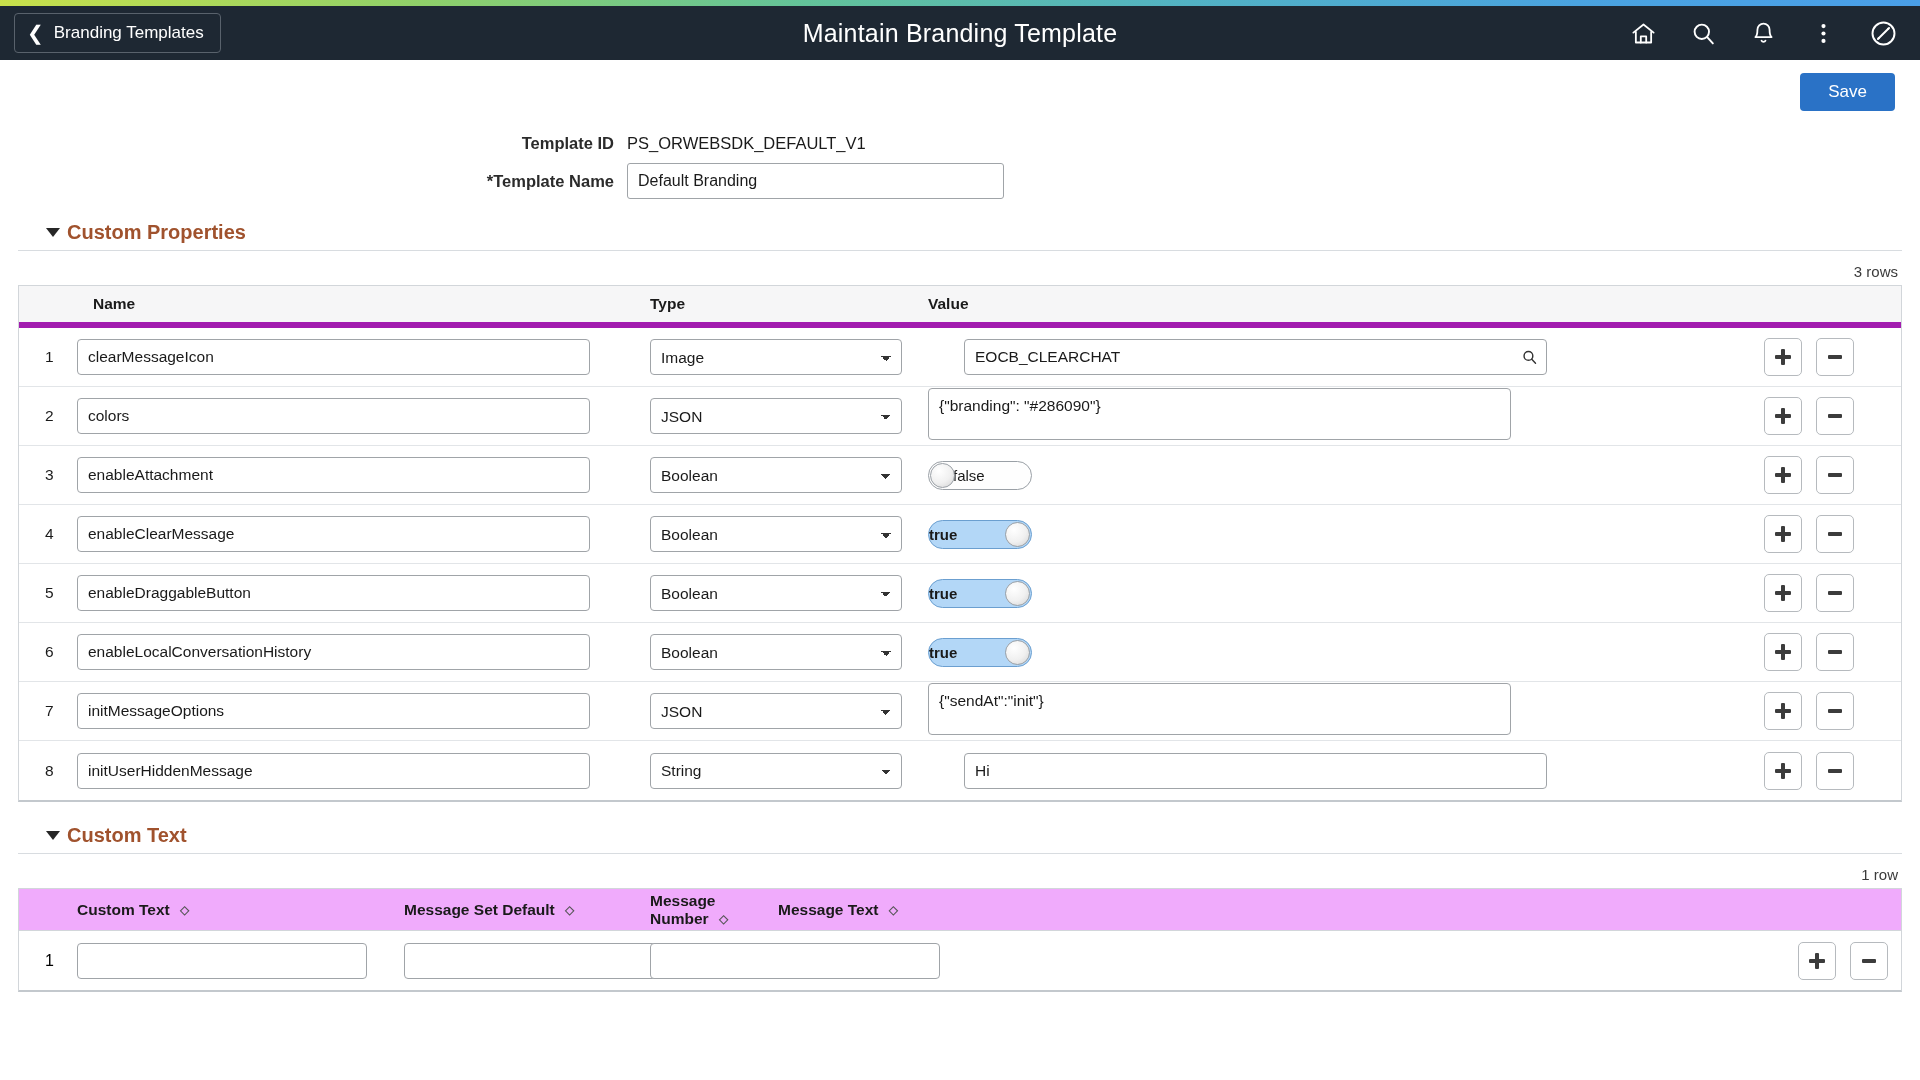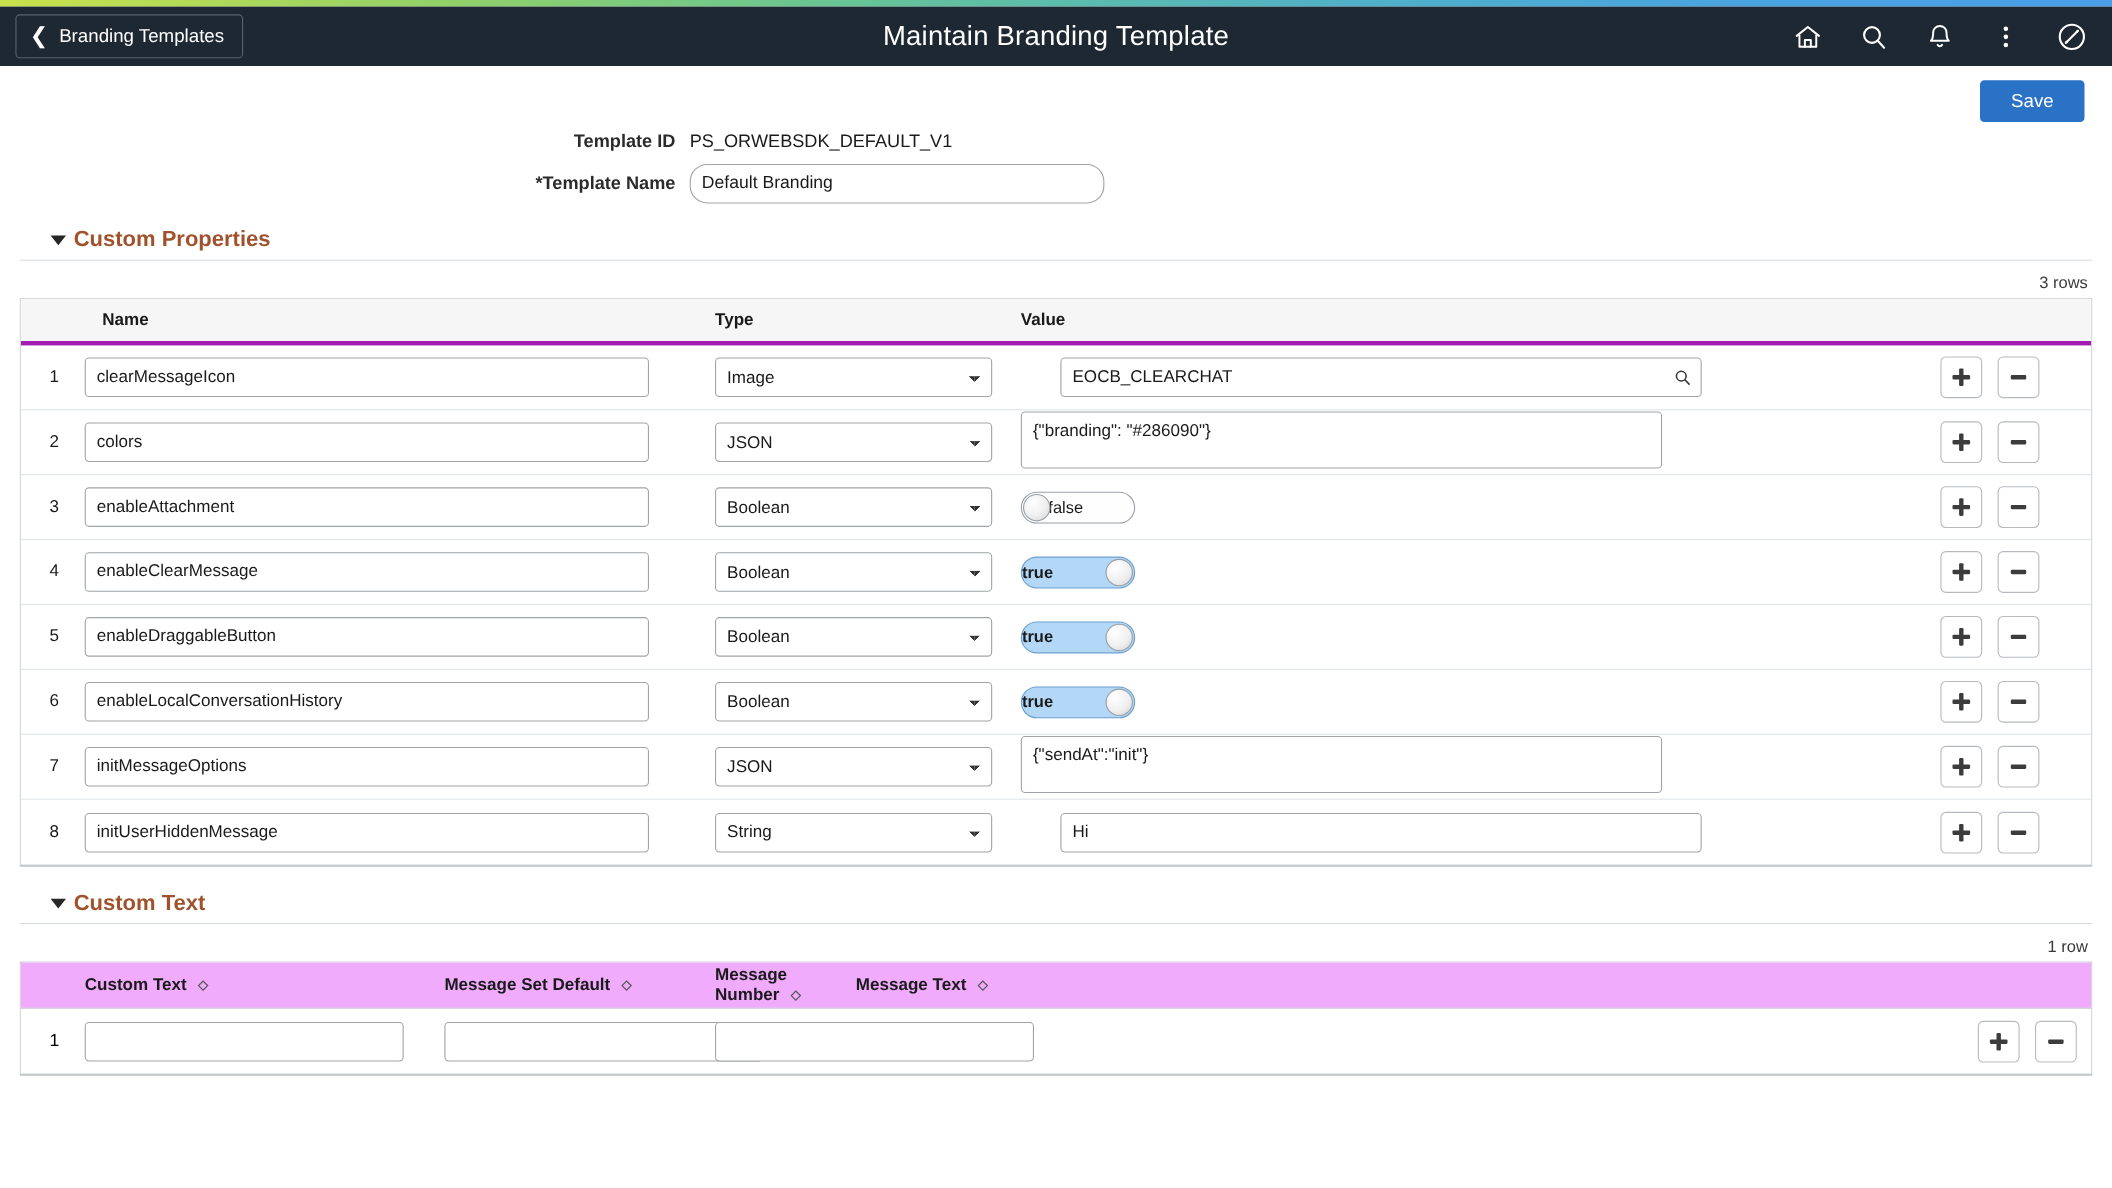--- a/index.html
+++ b/index.html
@@ -112,28 +112,28 @@
     padding-right: 13px;
   }
   .field-value-static {
     font-size: 16.5px;
     color: #1a1a1a;
   }
   #template-name-input {
     width: 377px;
     height: 36px;
     border: 1px solid #a0a4a8;
-    border-radius: 16px;
+    border-radius: 3px;
     font-size: 16px;
     padding: 0 10px;
     font-family: "Liberation Sans", sans-serif;
     color: #1a1a1a;
     background: #fff;
   }
-  #id-field-row { margin-top: 4px; }
+  #id-field-row { margin-top: 18px; }
 
   
   .section-header {
     display: flex;
     align-items: center;
     gap: 7px;
     padding-left: 18px;
     margin-top: 22px;
     margin-bottom: 0;
     cursor: pointer;
@@ -167,21 +167,21 @@
 
   
   .grid {
     margin: 0 18px;
     border: 1px solid #d2d6da;
     border-bottom: 2px solid #c3c8cd;
     background: #fff;
   }
   .grid-head {
     background: #f6f6f7;
-    border-bottom: 4px solid #a21caf;
+    border-bottom: 6px solid #a21caf;
     display: flex;
     align-items: center;
     height: 42px;
     font-size: 15.5px;
     font-weight: bold;
     color: #1a1a1a;
   }
   .grid-row {
     display: flex;
     align-items: center;

